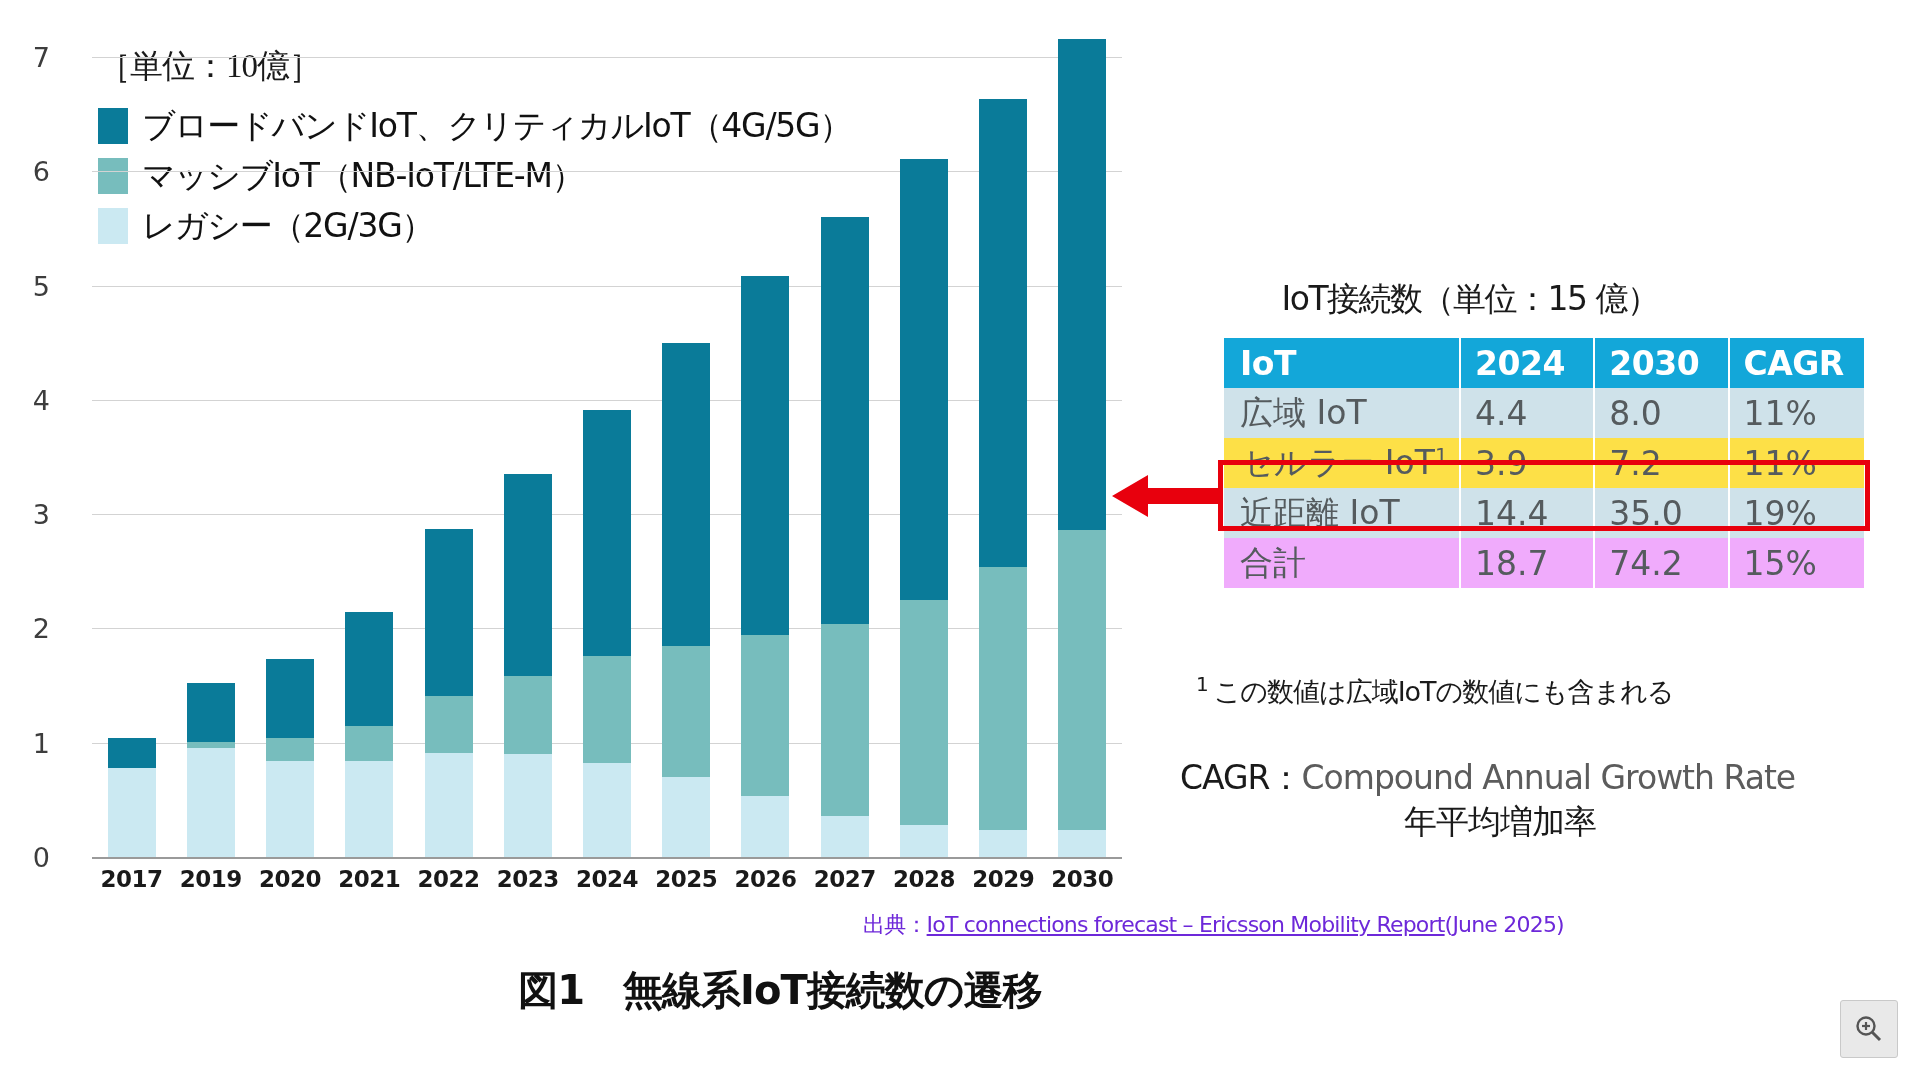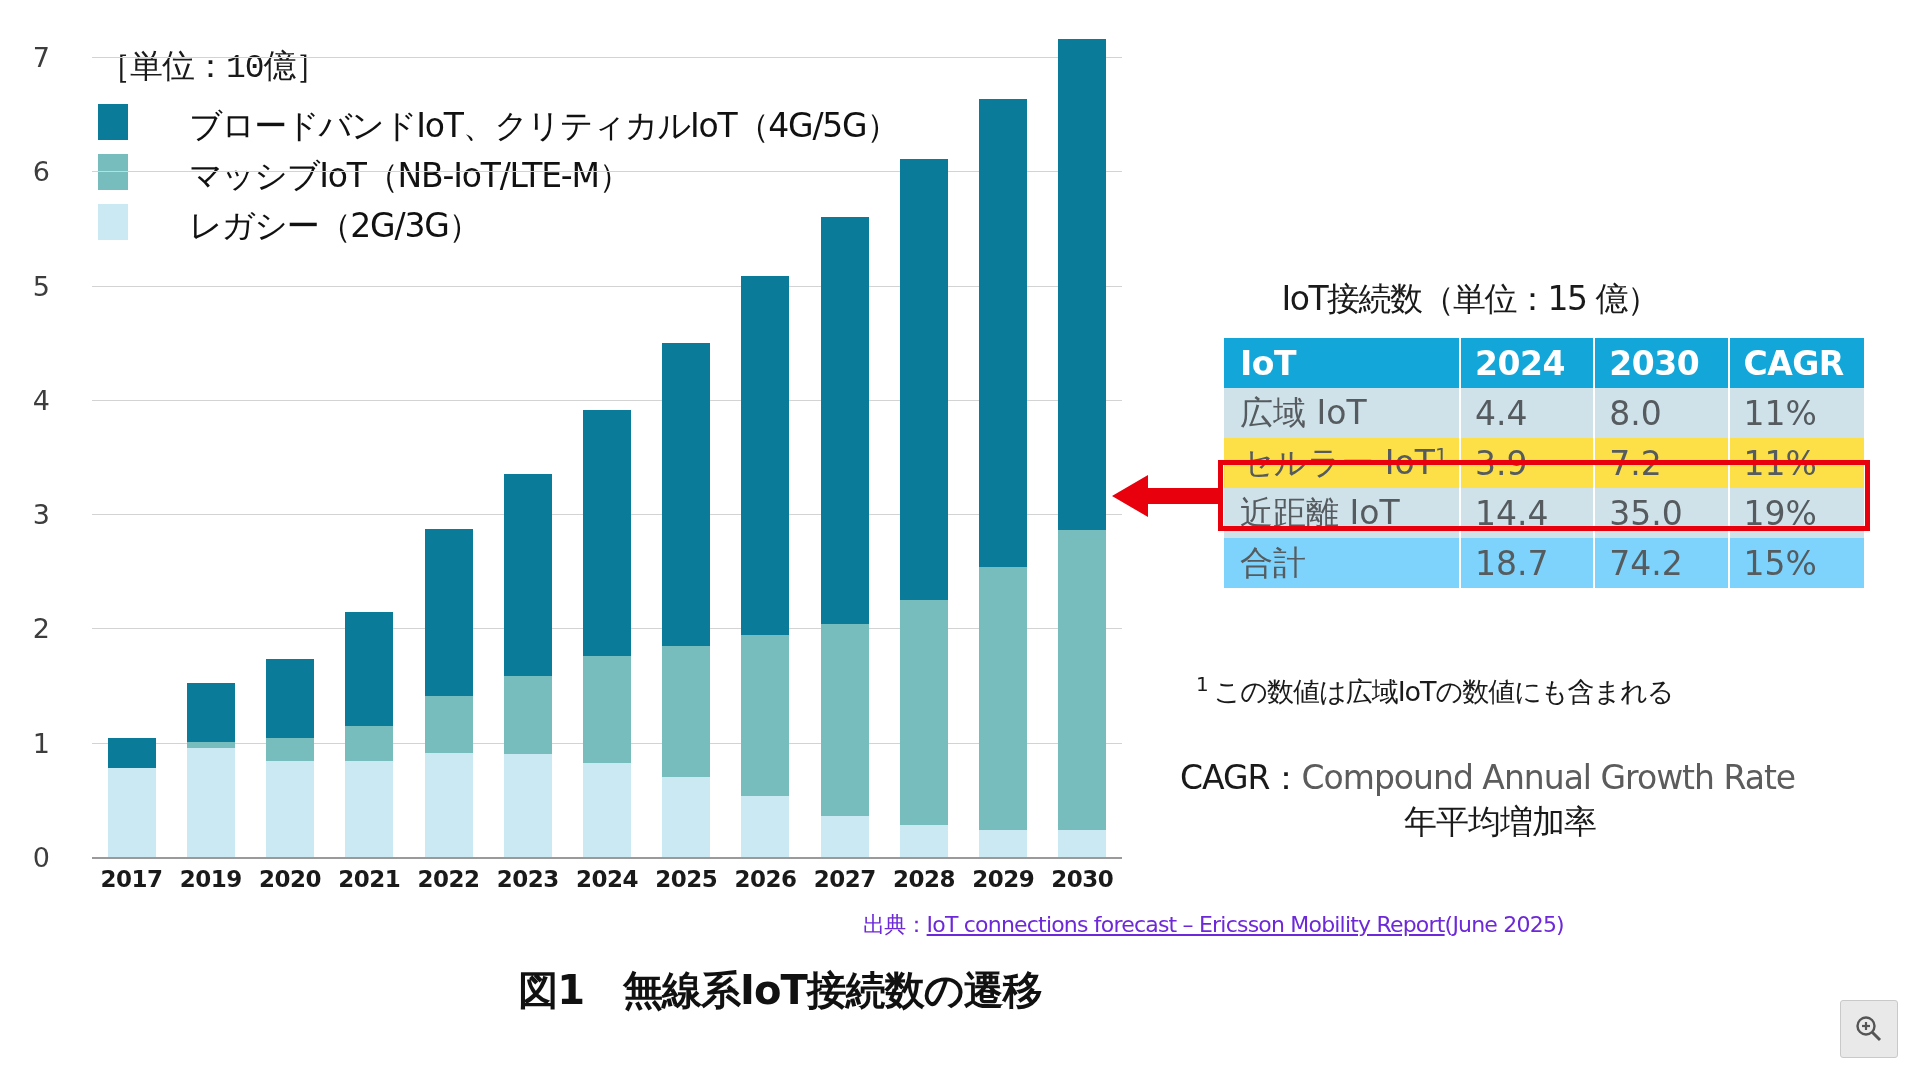--- a/index.html
+++ b/index.html
@@ -35,26 +35,26 @@
   .xlab{
     position:absolute;width:80px;text-align:center;
     font-size:23px;font-weight:bold;color:#1a1a1a;
     font-family:"DejaVu Sans",sans-serif;letter-spacing:-0.5px;
   }
 
   
   #unit-label{
     position:absolute;left:98px;top:44px;
     font-size:33px;color:#1a1a1a;letter-spacing:-1px;
-    font-family:Liberation Mono, monospace;
+    font-family:Liberation Serif, serif;
   }
 
   
   #legend{position:absolute;left:98px;top:104px;}
-  .legend-row{display:flex;height:44px;margin-bottom:6px;gap:47px;}
+  .legend-row{display:flex;align-items:center;height:44px;margin-bottom:6px;}
   .swatch{width:30px;height:36px;margin-right:14px;flex:0 0 auto;}
   .sw-broadband{background:#0a7b99;}
   .sw-massive{background:#77bdbd;}
   .sw-legacy{background:#cbe9f2;}
   .legend-label{
     font-size:33px;color:#111;white-space:nowrap;letter-spacing:-1.2px;
     font-family:"DejaVu Sans",sans-serif;
   }
 
   
@@ -75,21 +75,21 @@
   }
   #data-table thead th{
     background:#13a7d9;color:#ffffff;font-weight:bold;font-size:33px;
     letter-spacing:-0.5px;
   }
   #data-table .c-label{width:262px;padding-left:16px;text-align:left;}
   #data-table .c-num{width:126px;padding-left:16px;text-align:left;}
   #data-table .c-cagr{width:126px;padding-left:16px;text-align:left;}
   .row-a td{background:#cfe2ea;}
   .row-b td{background:#fde047;}
-  .row-total td{background:#7dd3fc;}
+  .row-total td{background:#f0abfc;}
   .row-total .c-label{font-weight:bold;color:#4a5054;}
   .cellsep{box-shadow:inset 2px 0 0 #ffffff;}
   .sup{font-size:20px;vertical-align:super;}
 
   #row-highlight{
     position:absolute;left:1218px;top:462px;width:652px;height:72px;
     border:5px solid #e8000d;box-sizing:border-box;pointer-events:none;
   }
 
   

